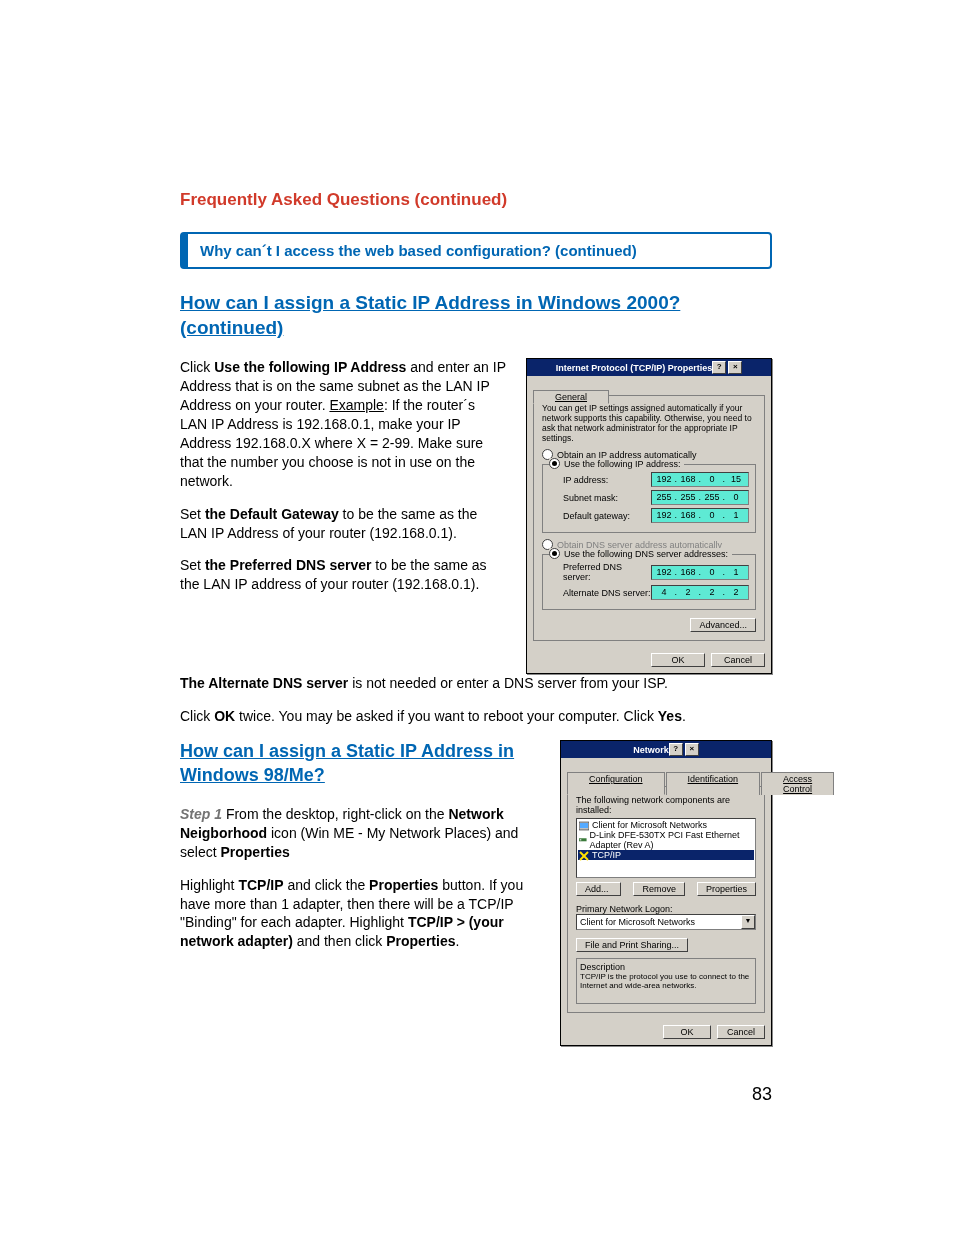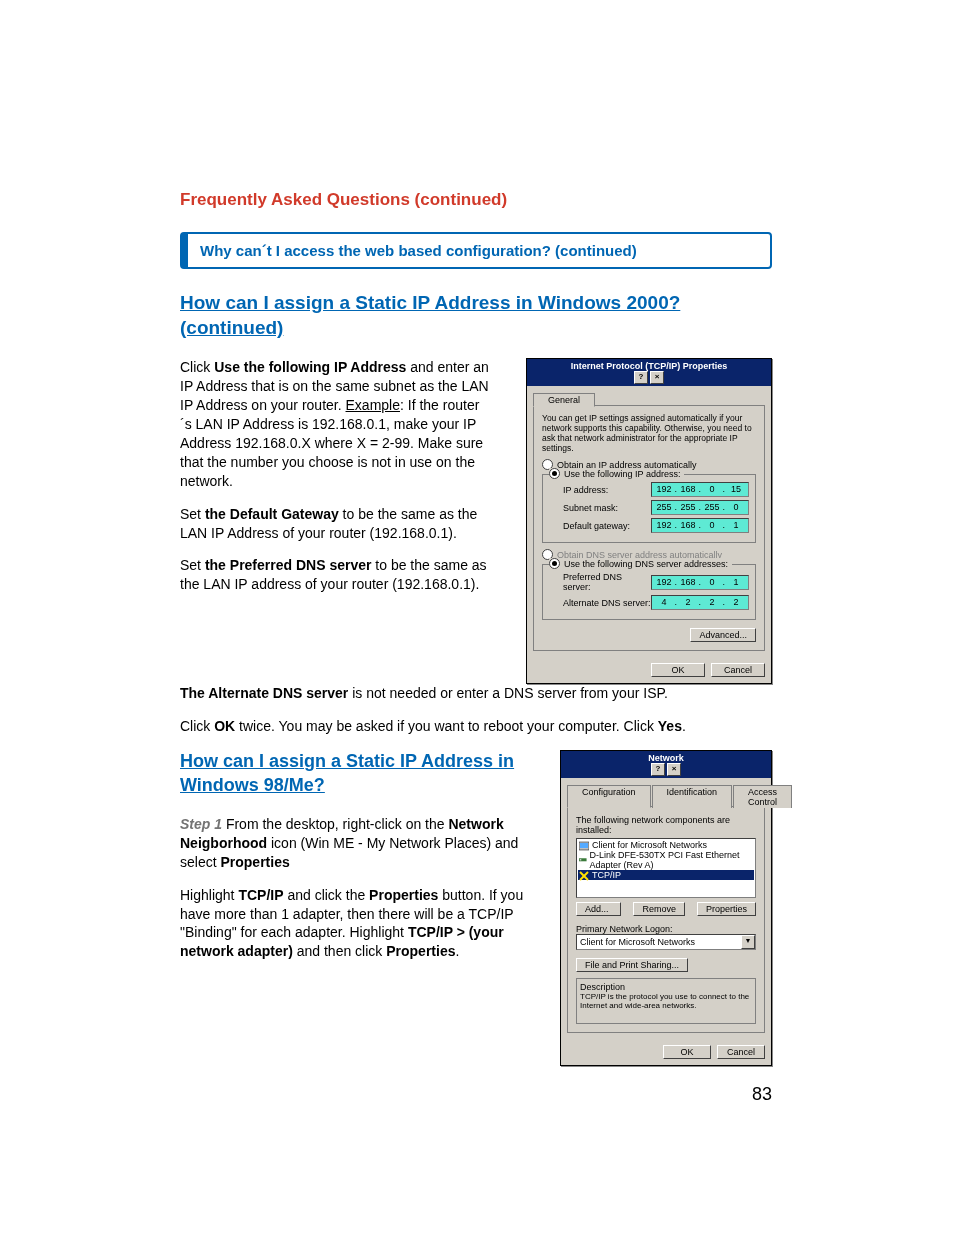--- a/index.html
+++ b/index.html
@@ -34,21 +34,21 @@
   .sub-heading {
     color: #0066b3;
     font-weight: bold;
     font-size: 19px;
     text-decoration: underline;
     line-height: 1.3;
     margin-bottom: 18px;
   }
   .two-col {
     display: flex;
-    gap: 36px;
+    gap: 20px;
     align-items: flex-start;
   }
   .left-col {
     flex: 1;
   }
   .body-text {
     font-size: 14px;
     line-height: 1.35;
     margin-bottom: 14px;
   }
@@ -74,21 +74,20 @@
     box-shadow: 1px 1px 0 #888;
   }
   .titlebar {
     background: #0a246a;
     color: #fff;
     display: flex;
     align-items: center;
     justify-content: center;
     padding: 2px 3px;
     font-weight: bold;
-    flex-direction: column;
   }
   .titlebar .tb-buttons {
     display: flex;
     gap: 2px;
   }
   .tb-btn {
     width: 12px;
     height: 11px;
     background: #d4d0c8;
     border: 1px solid #fff;
@@ -103,25 +102,26 @@
     padding: 6px;
   }
   .tab-strip {
     display: flex;
     margin-bottom: -1px;
   }
   .tab {
     border: 1px solid #808080;
     border-bottom: none;
     background: #d4d0c8;
-    padding: 1px 14px;
+    padding: 1px 21px;
     margin-right: 1px;
     font-size: 9px;
     position: relative;
-    top: 1px;
+    top: 8px;
+    text-decoration: underline;
   }
   .tab.active {
     background: #d4d0c8;
     border-bottom: 1px solid #d4d0c8;
     z-index: 2;
   }
   .tab-panel {
     border: 1px solid #808080;
     background: #d4d0c8;
     padding: 8px;

